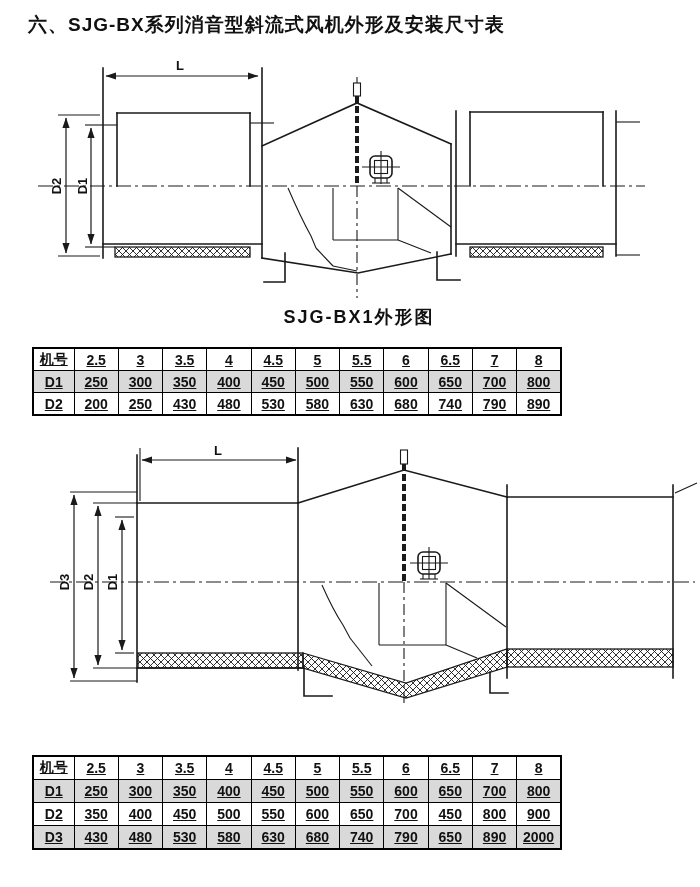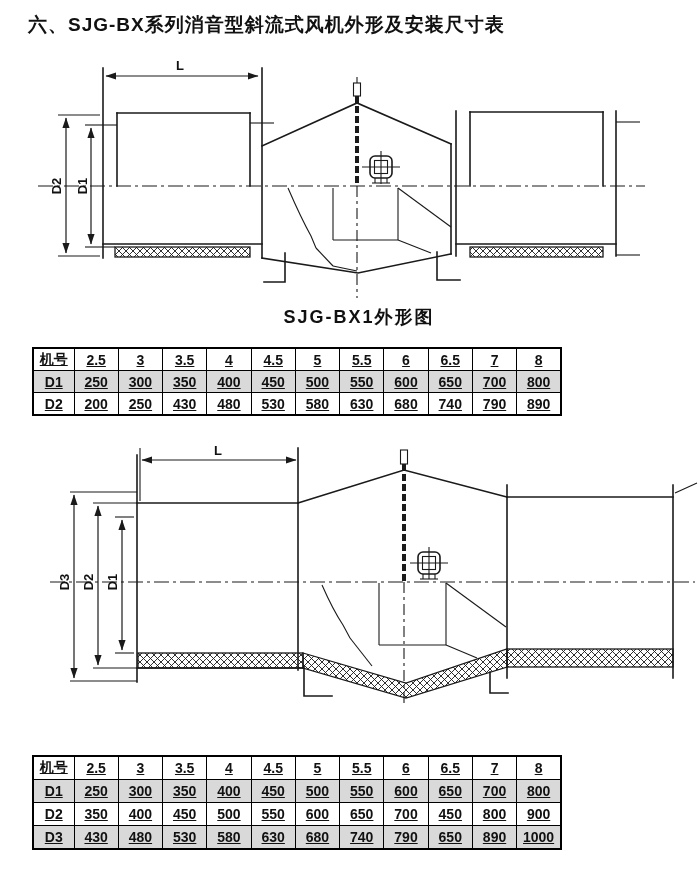--- a/index.html
+++ b/index.html
@@ -321,18 +321,18 @@
           <td>430</td>
           <td>480</td>
           <td>530</td>
           <td>580</td>
           <td>630</td>
           <td>680</td>
           <td>740</td>
           <td>790</td>
           <td>650</td>
           <td>890</td>
-          <td>1000</td>
+          <td>2000</td>
         </tr>
       </tbody>
     </table>
 
 </div>
 
 </body></html>

